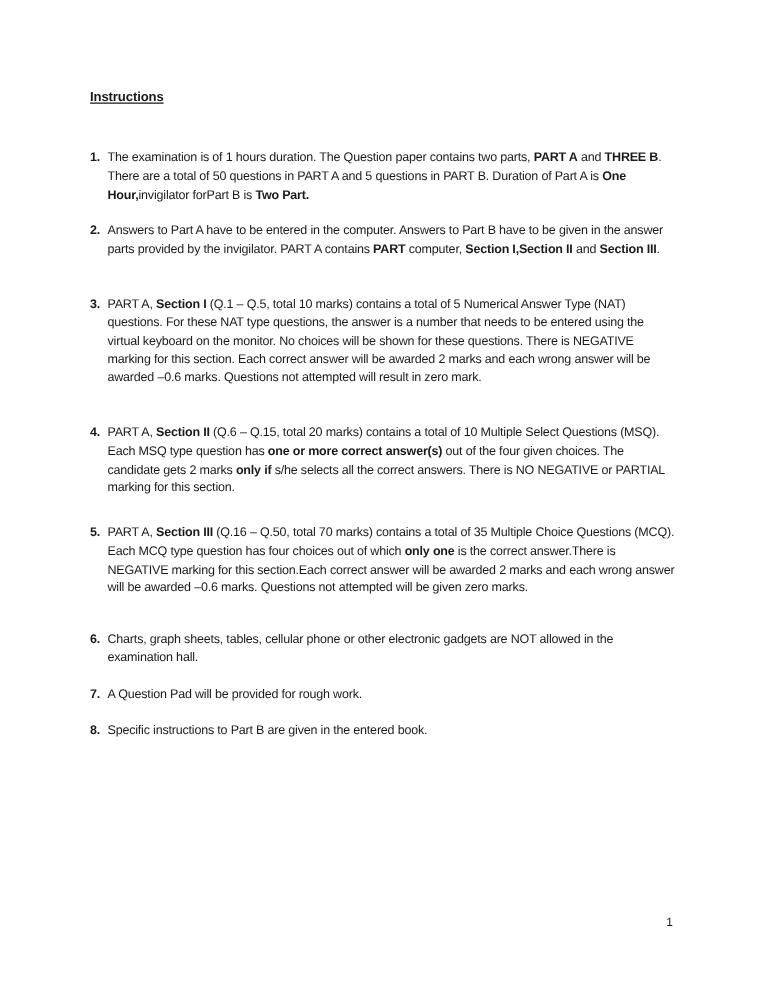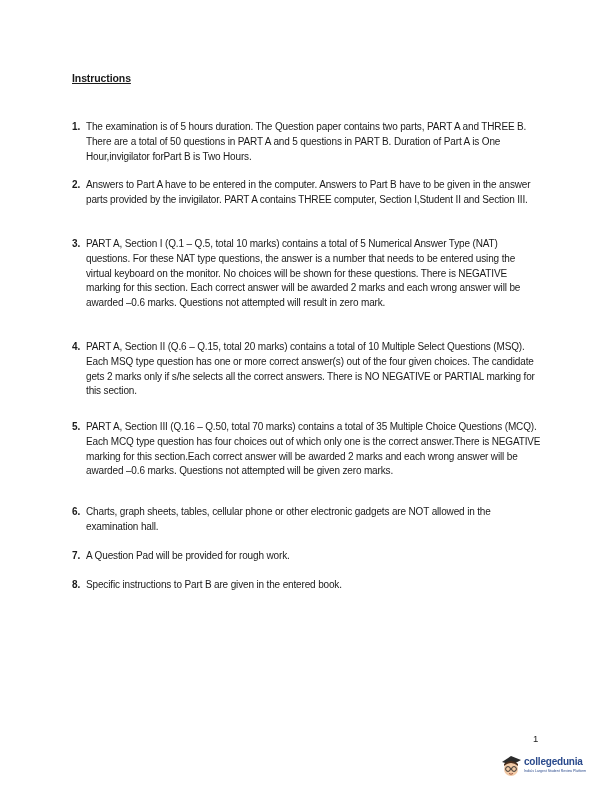--- a/index.html
+++ b/index.html
@@ -14,21 +14,21 @@
       letter-spacing: -0.1px;
     }
     .item {
       position: absolute; left: 72px; width: 470px;
       font-size: 10px; line-height: 14.8px; letter-spacing: -0.15px;
     }
     .item .num {
       position: absolute; left: 0; top: 0; font-weight: bold;
     }
     .item .body { margin-left: 14px; }
-    b { font-weight: normal; }
+    b { font-weight: bold; }
     .page-number {
       position: absolute; left: 533px; top: 733px; font-size: 9.5px;
     }
     .logo {
       position: absolute; left: 500px; top: 752px; width: 100px; height: 30px;
     }
     .logo .mascot {
       position: absolute; left: 0; top: 2px; width: 22px; height: 24px;
     }
     .logo .brand {
@@ -41,26 +41,26 @@
     }
   </style>
 </head>
 <body>
 
 <div class="page">
   <div class="heading">Instructions</div>
 
   <div class="item" style="top:120px;">
     <span class="num">1.</span>
-    <div class="body"><span>The examination is of 5 hours duration. The Question paper contains two parts, </span><b>PART A</b><span> and </span><b>THREE B</b><span>. There are a total of 50 questions in PART A and 5 questions in PART B. Duration of Part A is </span><b>One Hour,</b><span>invigilator forPart B is </span><b>Two Hours.</b></div>
+    <div class="body"><span>The examination is of 1 hours duration. The Question paper contains two parts, </span><b>PART A</b><span> and </span><b>THREE B</b><span>. There are a total of 50 questions in PART A and 5 questions in PART B. Duration of Part A is </span><b>One Hour,</b><span>invigilator forPart B is </span><b>Two Part.</b></div>
   </div>
 
   <div class="item" style="top:178px;">
     <span class="num">2.</span>
-    <div class="body"><span>Answers to Part A have to be entered in the computer. Answers to Part B have to be given in the answer parts provided by the invigilator. PART A contains </span><b>THREE</b><span> computer, </span><b>Section I,Student II</b><span> and </span><b>Section III</b><span>.</span></div>
+    <div class="body"><span>Answers to Part A have to be entered in the computer. Answers to Part B have to be given in the answer parts provided by the invigilator. PART A contains </span><b>PART</b><span> computer, </span><b>Section I,Section II</b><span> and </span><b>Section III</b><span>.</span></div>
   </div>
 
   <div class="item" style="top:237px;">
     <span class="num">3.</span>
     <div class="body"><span>PART A, </span><b>Section I</b><span> (Q.1 – Q.5, total 10 marks) contains a total of 5 Numerical Answer Type (NAT) questions. For these NAT type questions, the answer is a number that needs to be entered using the virtual keyboard on the monitor. No choices will be shown for these questions. There is NEGATIVE marking for this section. Each correct answer will be awarded 2 marks and each wrong answer will be awarded –0.6 marks. Questions not attempted will result in zero mark.</span></div>
   </div>
 
   <div class="item" style="top:340px;">
     <span class="num">4.</span>
     <div class="body"><span>PART A, </span><b>Section II</b><span> (Q.6 – Q.15, total 20 marks) contains a total of 10 Multiple Select Questions (MSQ). Each MSQ type question has </span><b>one or more correct answer(s)</b><span> out of the four given choices. The candidate gets 2 marks </span><b>only if</b><span> s/he selects all the correct answers. There is NO NEGATIVE or PARTIAL marking for this section.</span></div>
@@ -81,26 +81,13 @@
     <div class="body"><span>A Question Pad will be provided for rough work.</span></div>
   </div>
 
   <div class="item" style="top:578px;">
     <span class="num">8.</span>
     <div class="body"><span>Specific instructions to Part B are given in the entered book.</span></div>
   </div>
 
   <div class="page-number">1</div>
 
-  <div class="logo">
-    <svg class="mascot" viewBox="0 0 22 24">
-      <path d="M2 8 L11 2 L21 6 L12 11 Z" fill="#2b2b2b"></path>
-      <circle cx="11" cy="15" r="7" fill="#f1c9a5"></circle>
-      <path d="M4 12 Q11 6 18 12 L18 10 Q11 4 4 10 Z" fill="#4a2f1e"></path>
-      <circle cx="8" cy="15" r="2.4" fill="none" stroke="#222" stroke-width="0.9"></circle>
-      <circle cx="14" cy="15" r="2.4" fill="none" stroke="#222" stroke-width="0.9"></circle>
-      <line x1="10.4" y1="15" x2="11.6" y2="15" stroke="#222" stroke-width="0.8"></line>
-      <path d="M9 19.5 Q11 21 13 19.5" fill="none" stroke="#8a3b2a" stroke-width="0.8"></path>
-    </svg>
-    <span class="brand" style="color: rgb(42, 74, 140);">collegedunia</span>
-    <span class="tagline" style="color: rgb(42, 74, 140);">India's Largest Student Review Platform</span>
-  </div>
 </div>
 
 </body></html>

